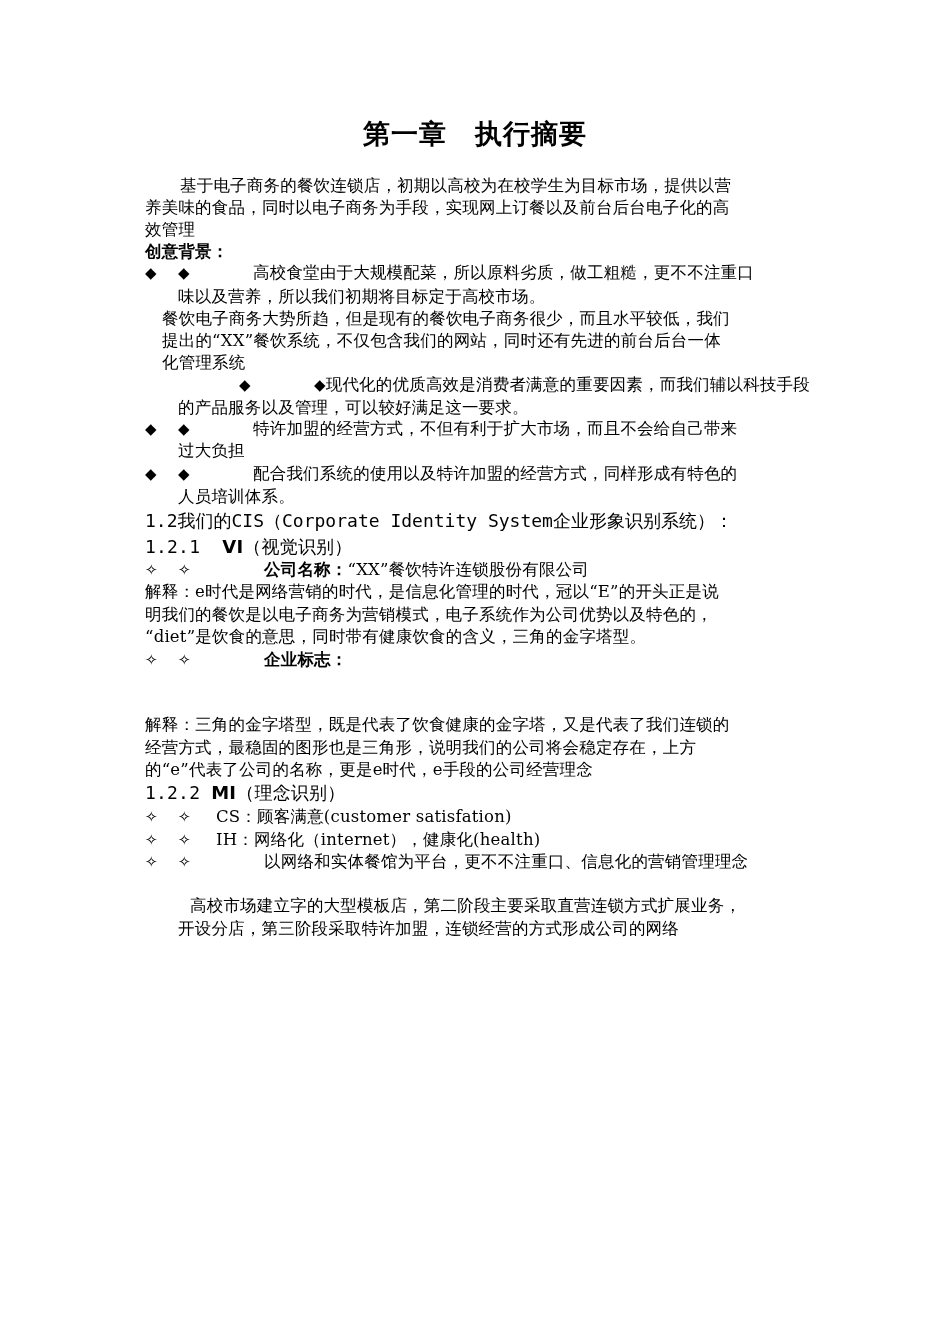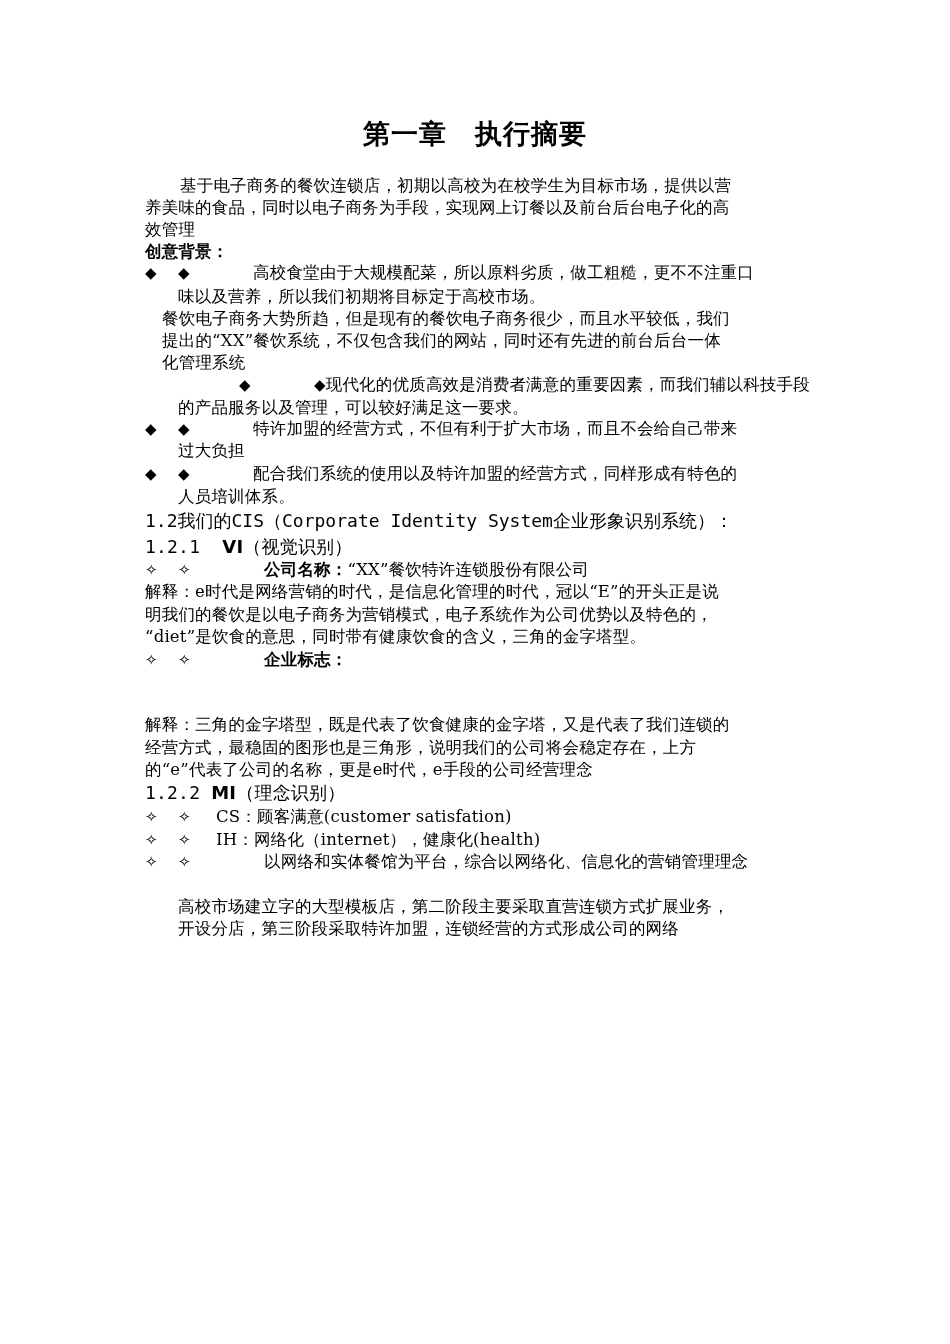--- a/index.html
+++ b/index.html
@@ -84,18 +84,18 @@
     <span>1.2.2</span>&nbsp;<span class="bold">MI</span><span class="cjk">（理念识别）</span>
   </div>
 
   <div class="line" style="top:806px;">
     <span class="bullet">✧</span><span class="bullet" style="width:38px;">✧</span><span>CS：顾客满意(customer satisfation)</span>
   </div>
   <div class="line" style="top:829px;">
     <span class="bullet">✧</span><span class="bullet" style="width:38px;">✧</span><span>IH：网络化（internet），健康化(health)</span>
   </div>
   <div class="line" style="top:851px;">
-    <span class="bullet">✧</span><span class="bullet" style="width:86px;">✧</span><span>以网络和实体餐馆为平台，综合以网络化、信息化的营销管理理念</span>
+    <span class="bullet">✧</span><span class="bullet" style="width:86px;">✧</span><span>以网络和实体餐馆为平台，更不不注重口、信息化的营销管理理念</span>
   </div>
-  <div class="line" style="top:896px; left:178px;">高校市场建立字的大型模板店，第二阶段主要采取直营连锁方式扩展业务，</div>
+  <div class="line" style="top:896px; left:190px;font-family:Liberation Mono, monospace;">高校市场建立字的大型模板店，第二阶段主要采取直营连锁方式扩展业务，</div>
   <div class="line" style="top:918px; left:178px;">开设分店，第三阶段采取特许加盟，连锁经营的方式形成公司的网络</div>
 
 </div>
 
 </body></html>

